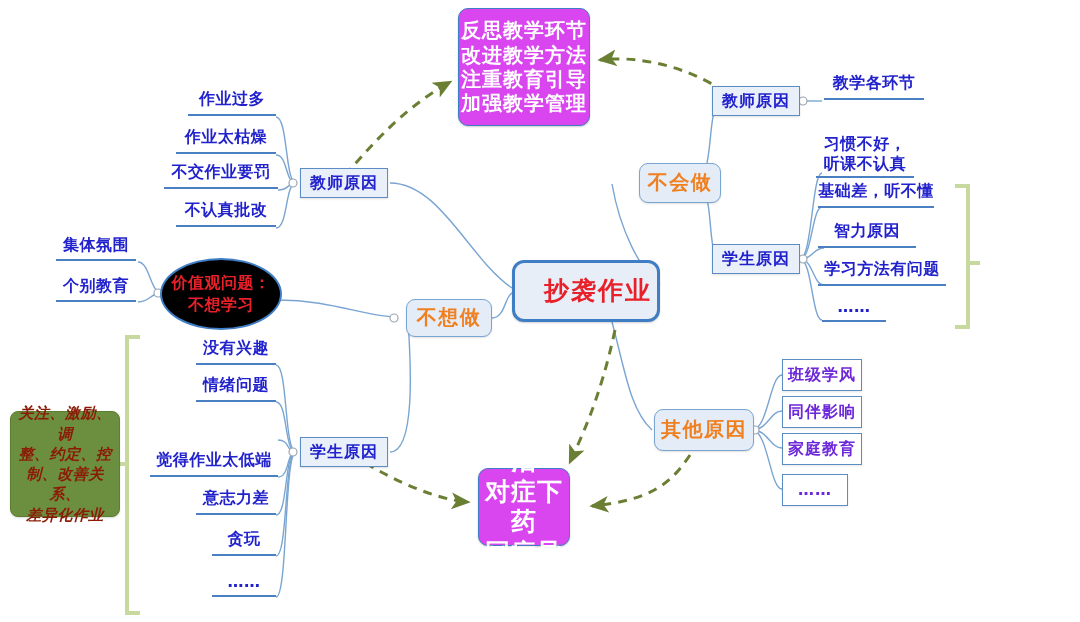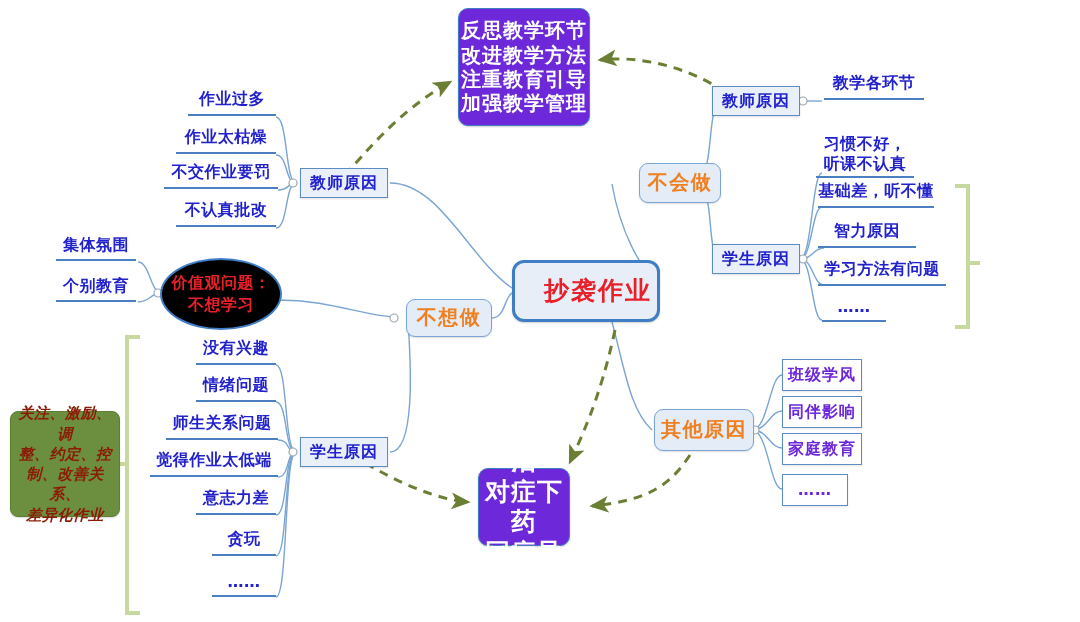--- a/index.html
+++ b/index.html
@@ -94,21 +94,21 @@
     background: #000000;
     border: 2px solid #3f7ec4;
     border-radius: 50%;
     color: #e8202a;
     font-weight: bold;
     font-size: 16px;
     letter-spacing: 0.5px;
     line-height: 1.35;
   }
   .n-blue {
-    background: #6d28d9;
+    background: #d946ef;
     border: 1px solid #3f7ec4;
     border-radius: 10px;
     color: #ffffff;
     font-weight: bold;
     font-size: 20px;
     letter-spacing: 1px;
     line-height: 1.22;
     box-shadow: 0 1px 2px rgba(0,0,0,0.2);
   }
   .n-green {
@@ -273,24 +273,20 @@
   <div class="node n-sub" style="left:300px; top:437px; width:88px; height:30px;">学生原因</div>
 
   <div class="node n-line" style="left:196px; top:339px; width:80px; height:26px;">
     <span>没有兴趣</span>
     <span class="underline"></span>
   </div>
   <div class="node n-line" style="left:196px; top:376px; width:80px; height:26px;">
     <span>情绪问题</span>
     <span class="underline"></span>
   </div>
-  <div class="node n-line" style="left:166px; top:414px; width:112px; height:26px;">
-    <span>师生关系问题</span>
-    <span class="underline"></span>
-  </div>
   <div class="node n-line" style="left:150px; top:451px; width:128px; height:26px;">
     <span>觉得作业太低端</span>
     <span class="underline"></span>
   </div>
   <div class="node n-line" style="left:196px; top:489px; width:80px; height:26px;">
     <span>意志力差</span>
     <span class="underline"></span>
   </div>
   <div class="node n-line" style="left:212px; top:530px; width:64px; height:26px;">
     <span>贪玩</span>

